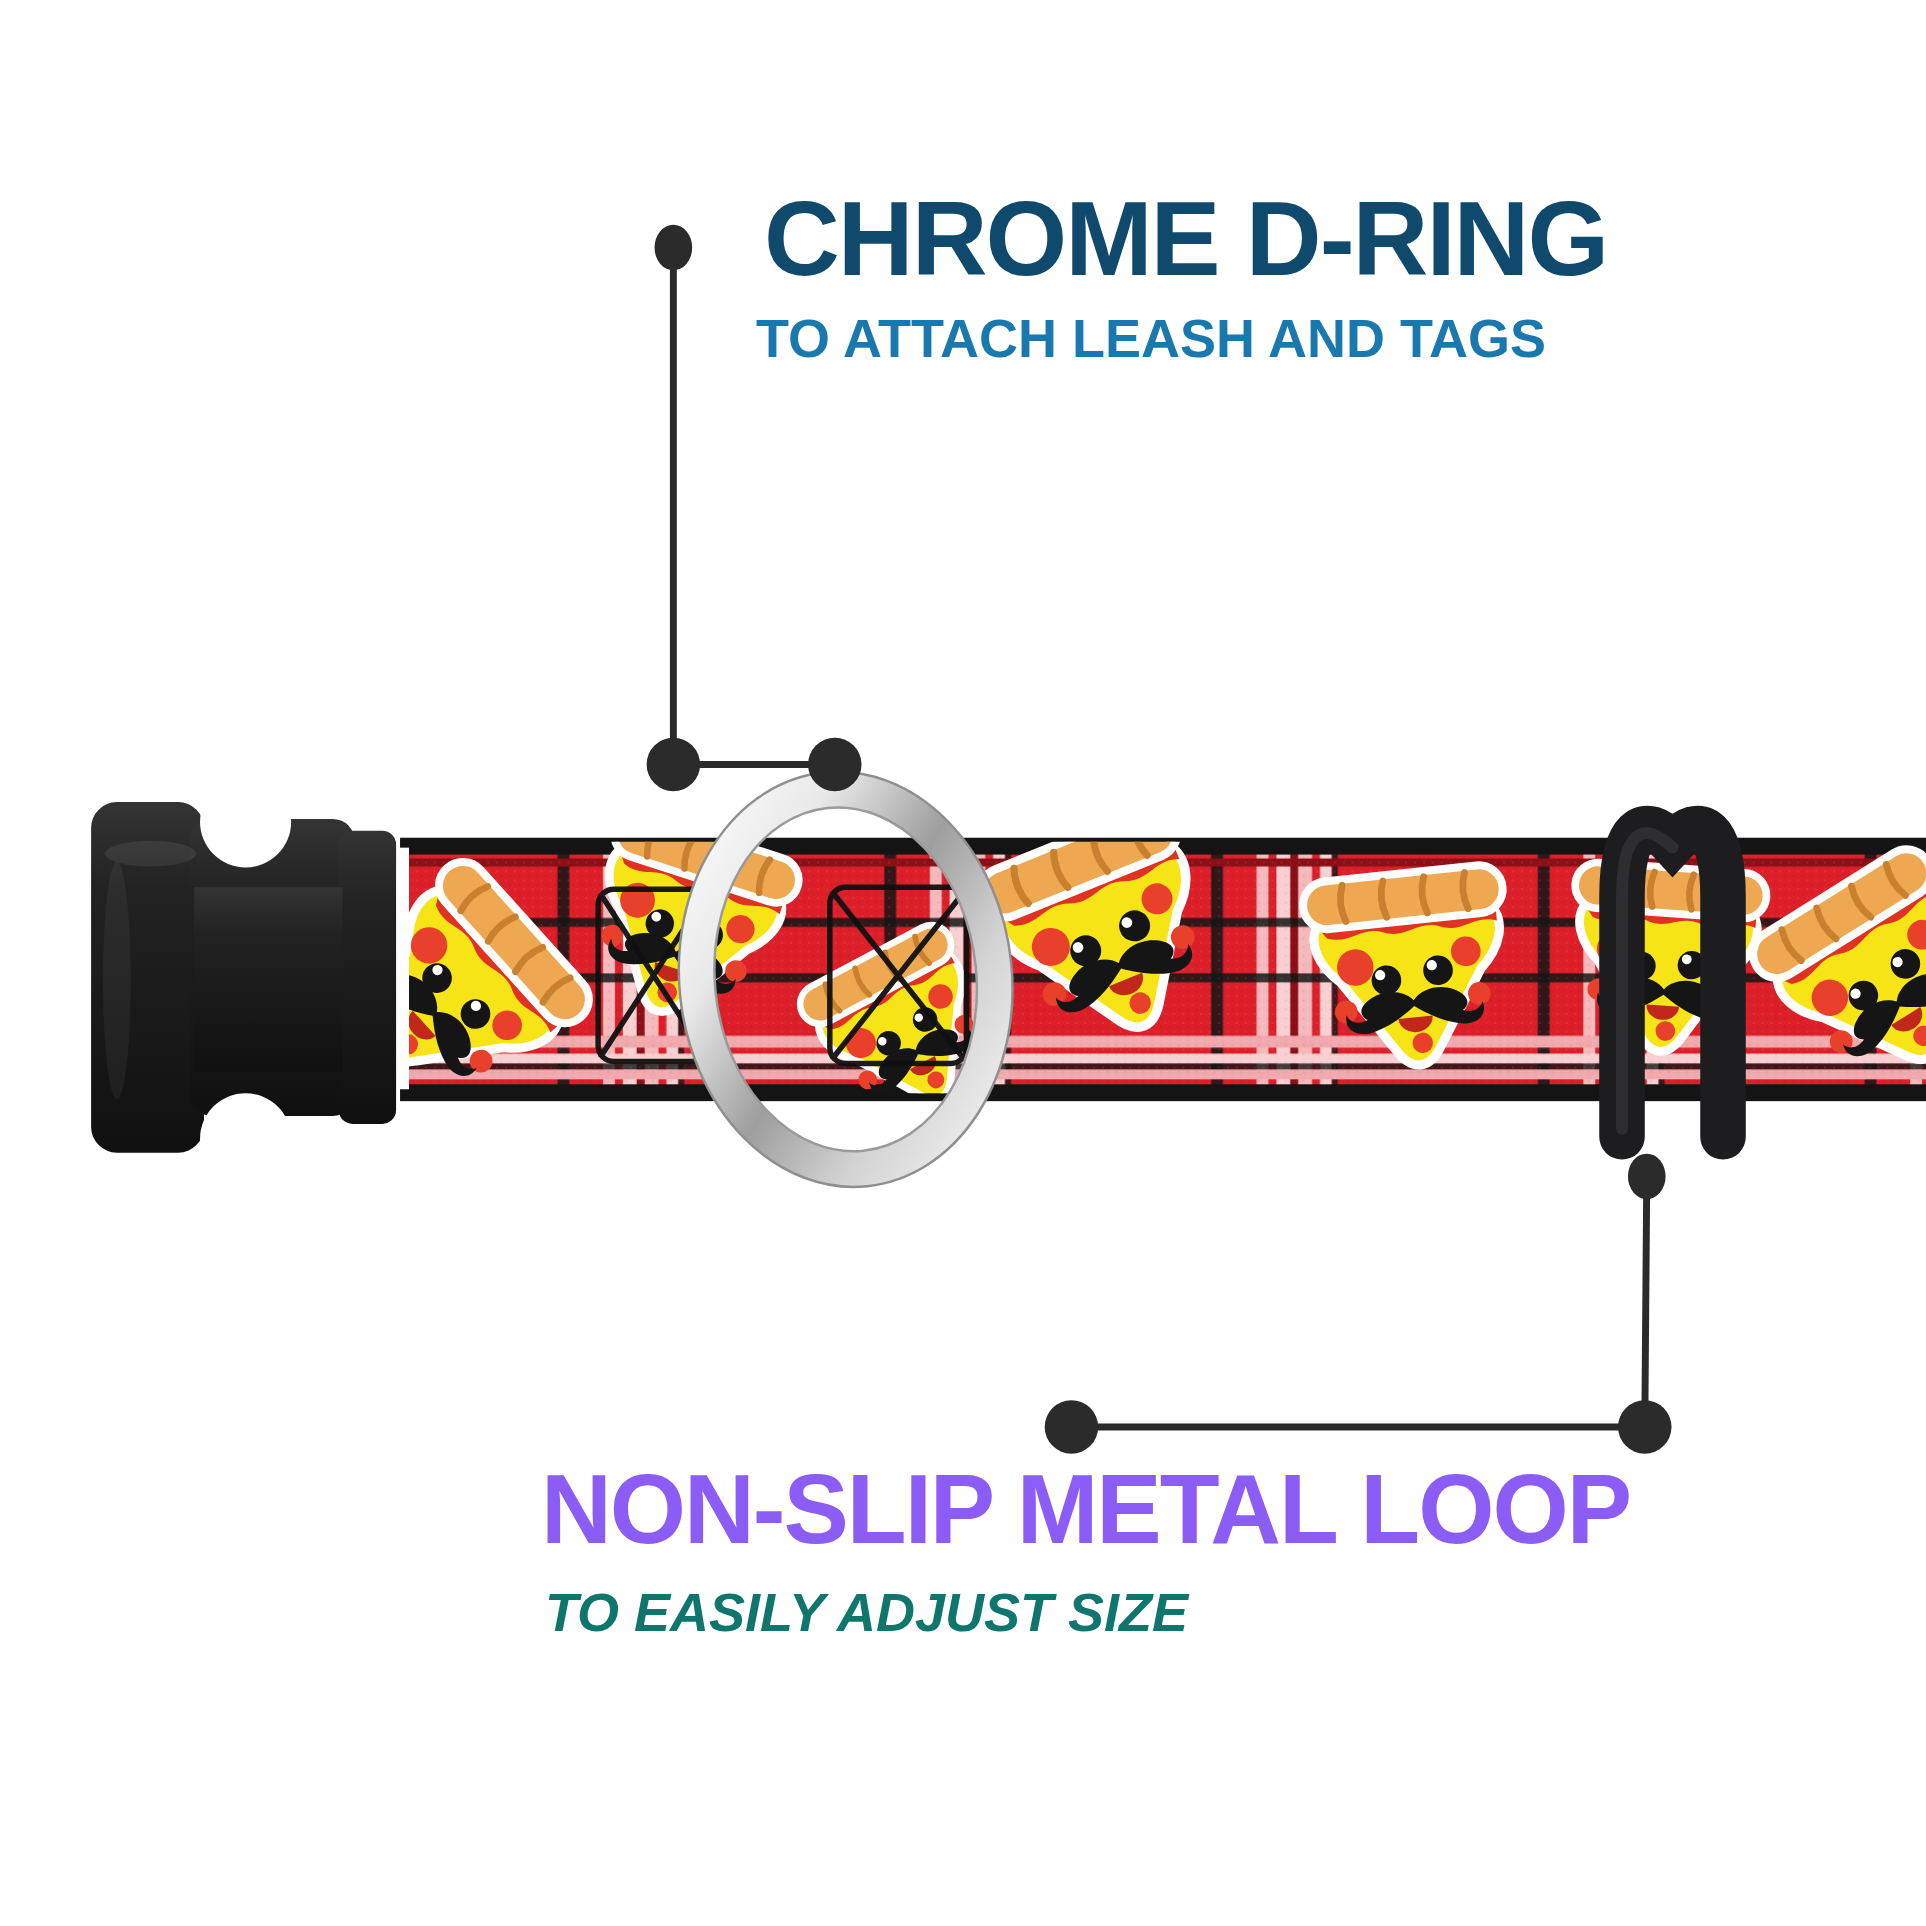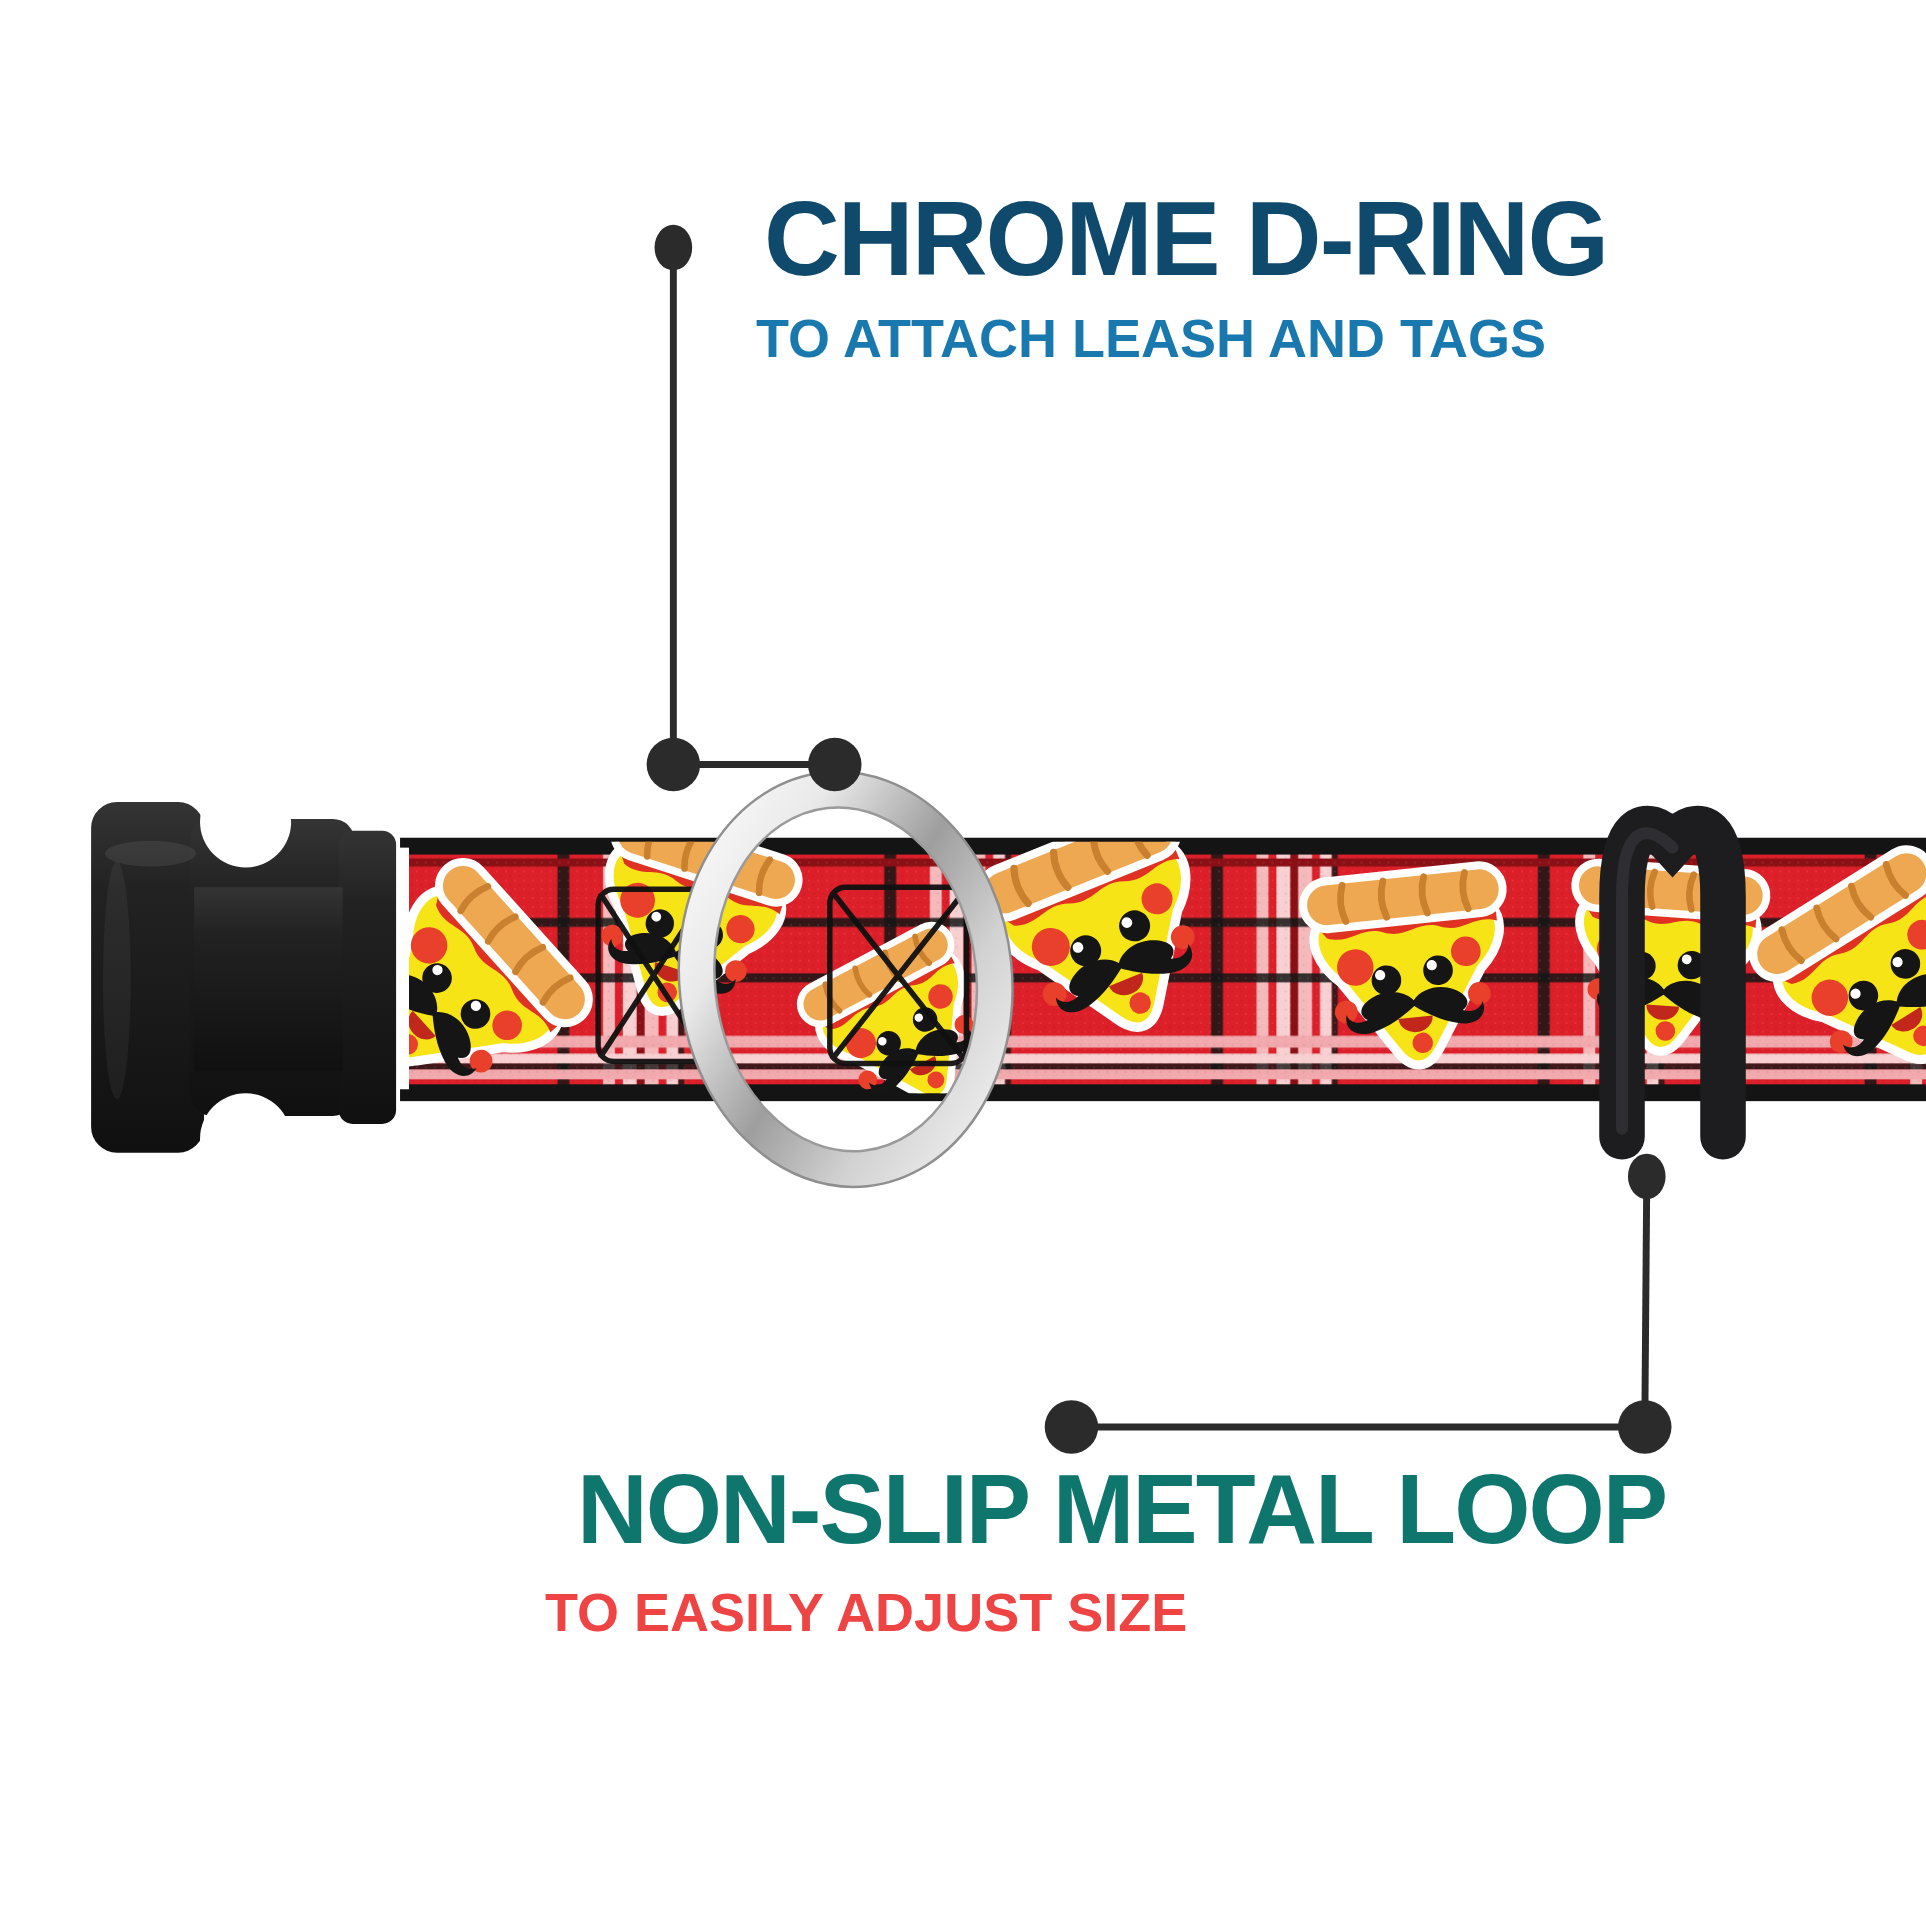--- a/index.html
+++ b/index.html
@@ -158,18 +158,18 @@
       </g>
     </g>
   </svg>
 
   <div class="callout" id="callout-dring" style="left:752px;top:186px;">
     <div class="title" style="color: rgb(15, 74, 109); margin-left: 12px;">CHROME D-RING</div>
     <div class="subtitle" style="color: rgb(25, 121, 174);">TO ATTACH LEASH AND TAGS</div>
   </div>
 
   <div class="callout" id="callout-loop" style="left:541px;top:1460px;">
-    <div class="title" style="color: #0f766e; margin-left: 36px;">NON-SLIP METAL LOOP</div>
-    <div class="subtitle" style="color: #ef4444;">TO EASILY ADJUST SIZE</div>
+    <div class="title" style="color: #8b5cf6;">NON-SLIP METAL LOOP</div>
+    <div class="subtitle" style="color: #0f766e; font-style: italic;">TO EASILY ADJUST SIZE</div>
   </div>
 
 </div>
 
 
 </body></html>

